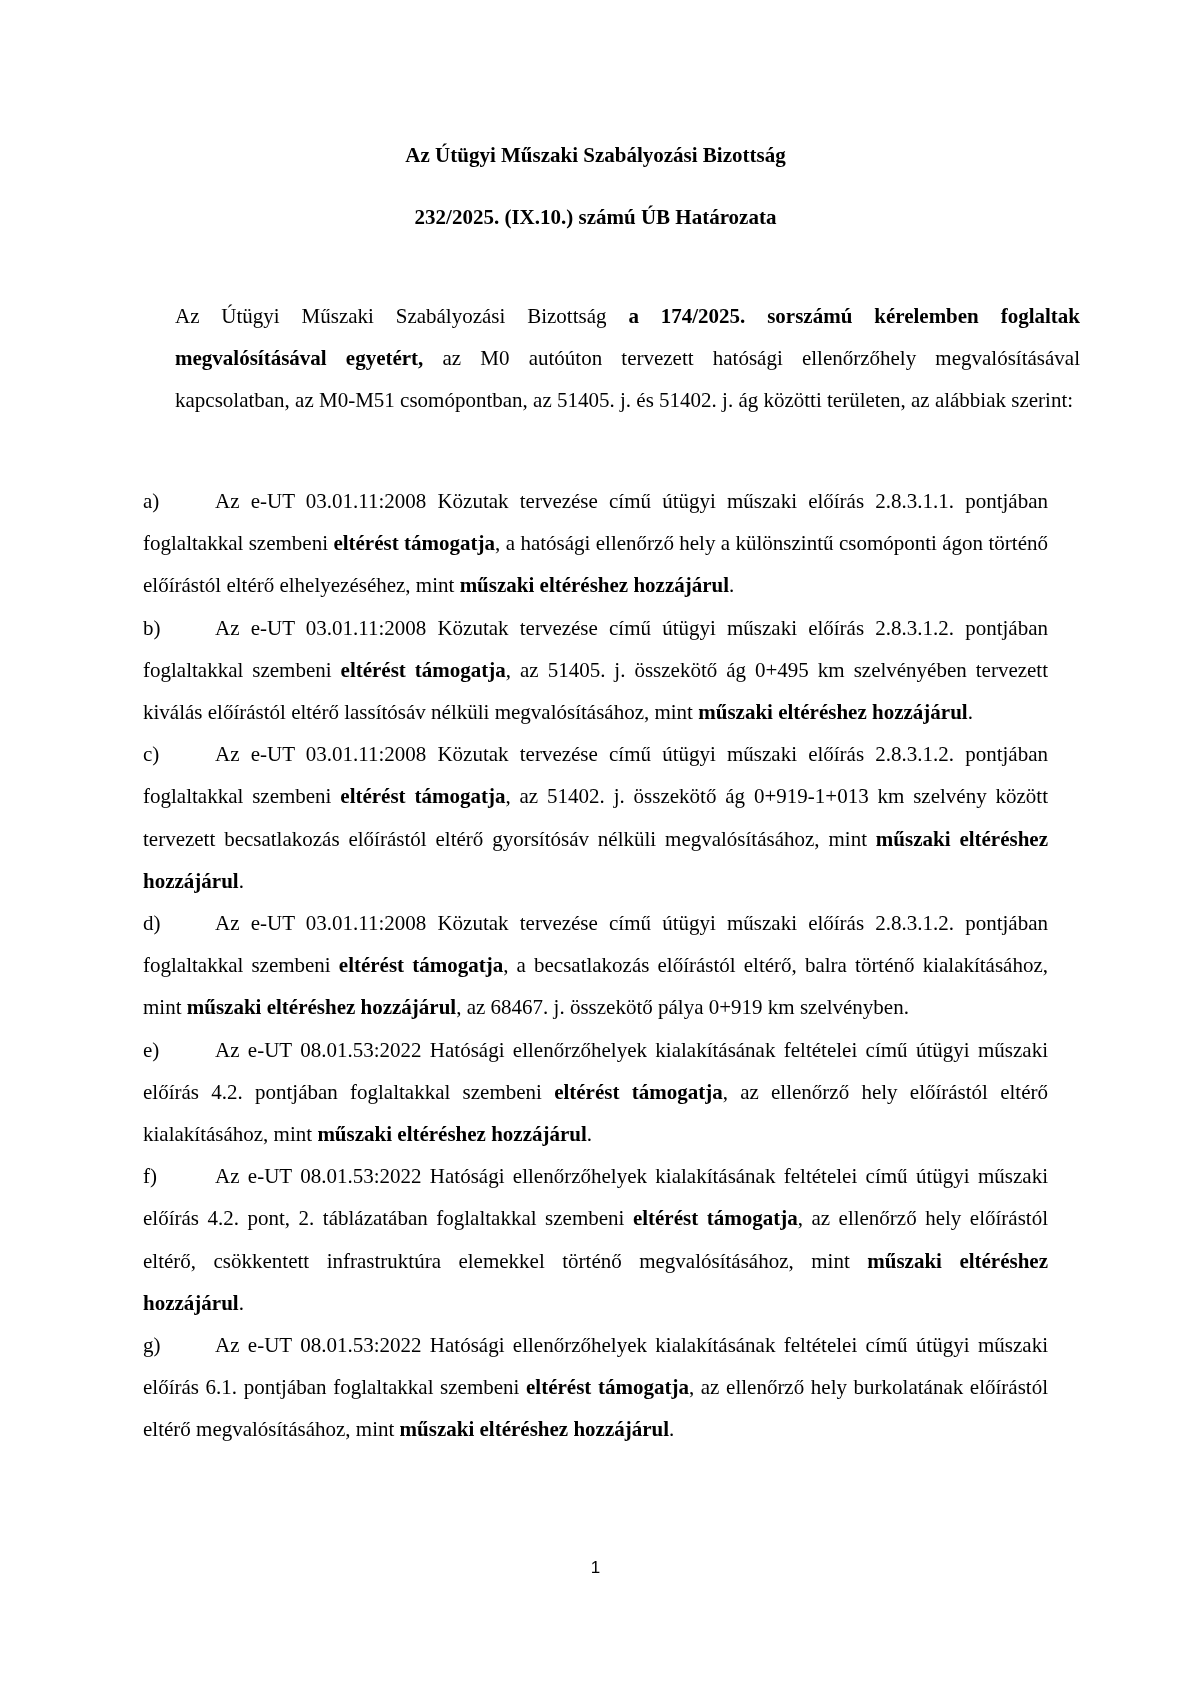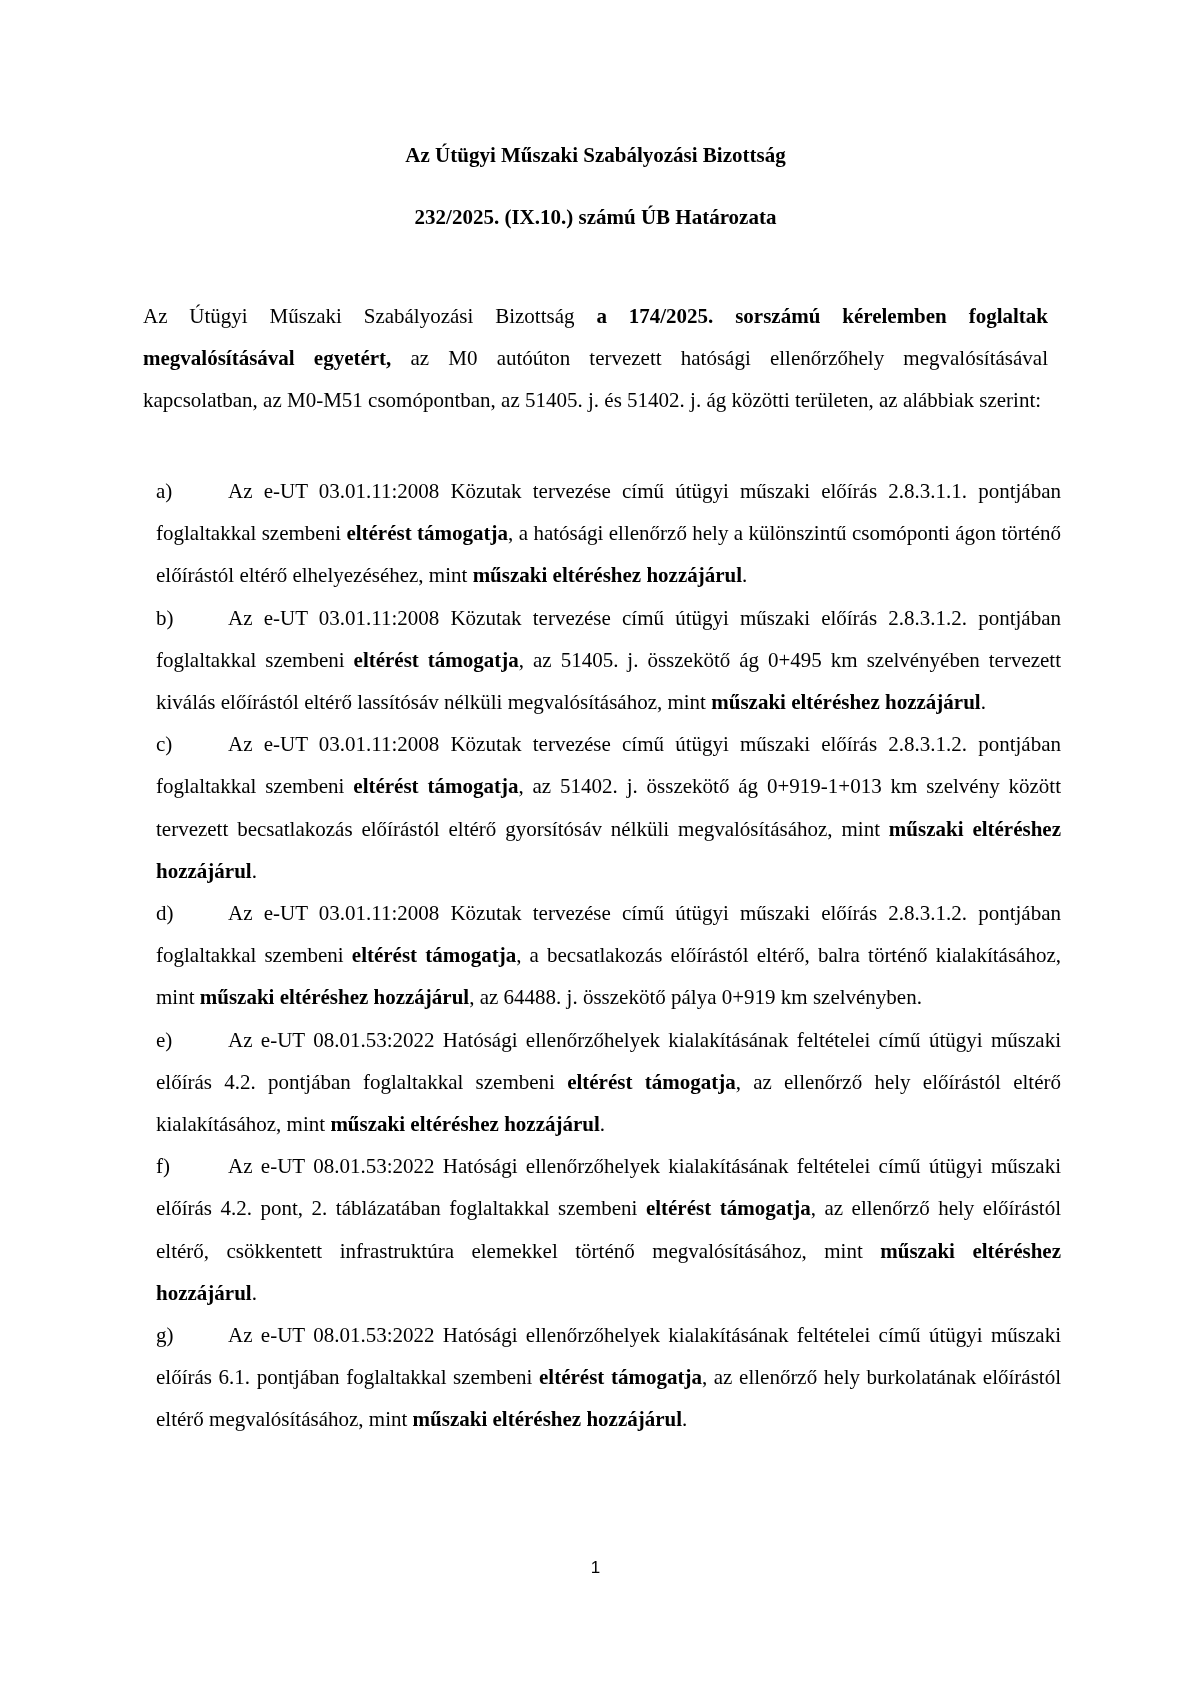--- a/index.html
+++ b/index.html
@@ -3,41 +3,41 @@
 <meta charset="utf-8">
 <style>
   html, body { margin: 0; padding: 0; background: #ffffff; }
   body { width: 1191px; height: 1684px; position: relative; overflow: hidden;
          font-family: "Liberation Serif", "DejaVu Serif", serif; color: #000; }
   .page { position: absolute; left: 143px; top: 0; width: 905px; }
   .title { position: absolute; left: 0; width: 905px; text-align: center; font-weight: bold; font-size: 21px; }
   .t1 { top: 143px; }
   .t2 { top: 196px; margin-top: 9px; }
   .para { position: absolute; left: 0; width: 905px; font-size: 21px; line-height: 42.2px; text-align: justify; }
-  .intro { top: 295px; }
-  .items { top: 470px; margin-left: 13px; }
+  .intro { top: 295px; margin-left: 32px; }
+  .items { top: 480px; }
   .item { text-align: justify; }
   .lbl { display: inline-block; width: 72px; }
   b { font-weight: bold; }
   .pagenum { position: absolute; top: 1558px; left: 0; width: 1191px; text-align: center;
              font-family: "Liberation Sans", "DejaVu Sans", sans-serif; font-size: 17px; }
 </style>
 </head>
 <body>
 
 <div class="page">
   <div class="title t1">Az Útügyi Műszaki Szabályozási Bizottság</div>
   <div class="title t2">232/2025. (IX.10.) számú ÚB Határozata</div>
 
   <div class="para intro"><span>Az Útügyi Műszaki Szabályozási Bizottság </span><b>a 174/2025. sorszámú kérelemben foglaltak megvalósításával egyetért,</b><span> az M0 autóúton tervezett hatósági ellenőrzőhely megvalósításával kapcsolatban, az M0-M51 csomópontban, az 51405. j. és 51402. j. ág közötti területen, az alábbiak szerint:</span></div>
 
   <div class="para items">
     <div class="item"><span class="lbl">a)</span><span>Az e-UT 03.01.11:2008 Közutak tervezése című útügyi műszaki előírás 2.8.3.1.1. pontjában foglaltakkal szembeni </span><b>eltérést támogatja</b><span>, a hatósági ellenőrző hely a különszintű csomóponti ágon történő előírástól eltérő elhelyezéséhez, mint </span><b>műszaki eltéréshez hozzájárul</b><span>.</span></div>
     <div class="item"><span class="lbl">b)</span><span>Az e-UT 03.01.11:2008 Közutak tervezése című útügyi műszaki előírás 2.8.3.1.2. pontjában foglaltakkal szembeni </span><b>eltérést támogatja</b><span>, az 51405. j. összekötő ág 0+495 km szelvényében tervezett kiválás előírástól eltérő lassítósáv nélküli megvalósításához, mint </span><b>műszaki eltéréshez hozzájárul</b><span>.</span></div>
     <div class="item"><span class="lbl">c)</span><span>Az e-UT 03.01.11:2008 Közutak tervezése című útügyi műszaki előírás 2.8.3.1.2. pontjában foglaltakkal szembeni </span><b>eltérést támogatja</b><span>, az 51402. j. összekötő ág 0+919-1+013 km szelvény között tervezett becsatlakozás előírástól eltérő gyorsítósáv nélküli megvalósításához, mint </span><b>műszaki eltéréshez hozzájárul</b><span>.</span></div>
-    <div class="item"><span class="lbl">d)</span><span>Az e-UT 03.01.11:2008 Közutak tervezése című útügyi műszaki előírás 2.8.3.1.2. pontjában foglaltakkal szembeni </span><b>eltérést támogatja</b><span>, a becsatlakozás előírástól eltérő, balra történő kialakításához, mint </span><b>műszaki eltéréshez hozzájárul</b><span>, az 64488. j. összekötő pálya 0+919 km szelvényben.</span></div>
+    <div class="item"><span class="lbl">d)</span><span>Az e-UT 03.01.11:2008 Közutak tervezése című útügyi műszaki előírás 2.8.3.1.2. pontjában foglaltakkal szembeni </span><b>eltérést támogatja</b><span>, a becsatlakozás előírástól eltérő, balra történő kialakításához, mint </span><b>műszaki eltéréshez hozzájárul</b><span>, az 68467. j. összekötő pálya 0+919 km szelvényben.</span></div>
     <div class="item"><span class="lbl">e)</span><span>Az e-UT 08.01.53:2022 Hatósági ellenőrzőhelyek kialakításának feltételei című útügyi műszaki előírás 4.2. pontjában foglaltakkal szembeni </span><b>eltérést támogatja</b><span>, az ellenőrző hely előírástól eltérő kialakításához, mint </span><b>műszaki eltéréshez hozzájárul</b><span>.</span></div>
     <div class="item"><span class="lbl">f)</span><span>Az e-UT 08.01.53:2022 Hatósági ellenőrzőhelyek kialakításának feltételei című útügyi műszaki előírás 4.2. pont, 2. táblázatában foglaltakkal szembeni </span><b>eltérést támogatja</b><span>, az ellenőrző hely előírástól eltérő, csökkentett infrastruktúra elemekkel történő megvalósításához, mint </span><b>műszaki eltéréshez hozzájárul</b><span>.</span></div>
     <div class="item"><span class="lbl">g)</span><span>Az e-UT 08.01.53:2022 Hatósági ellenőrzőhelyek kialakításának feltételei című útügyi műszaki előírás 6.1. pontjában foglaltakkal szembeni </span><b>eltérést támogatja</b><span>, az ellenőrző hely burkolatának előírástól eltérő megvalósításához, mint </span><b>műszaki eltéréshez hozzájárul</b><span>.</span></div>
   </div>
 </div>
 
 <div class="pagenum">1</div>
 
 </body></html>

